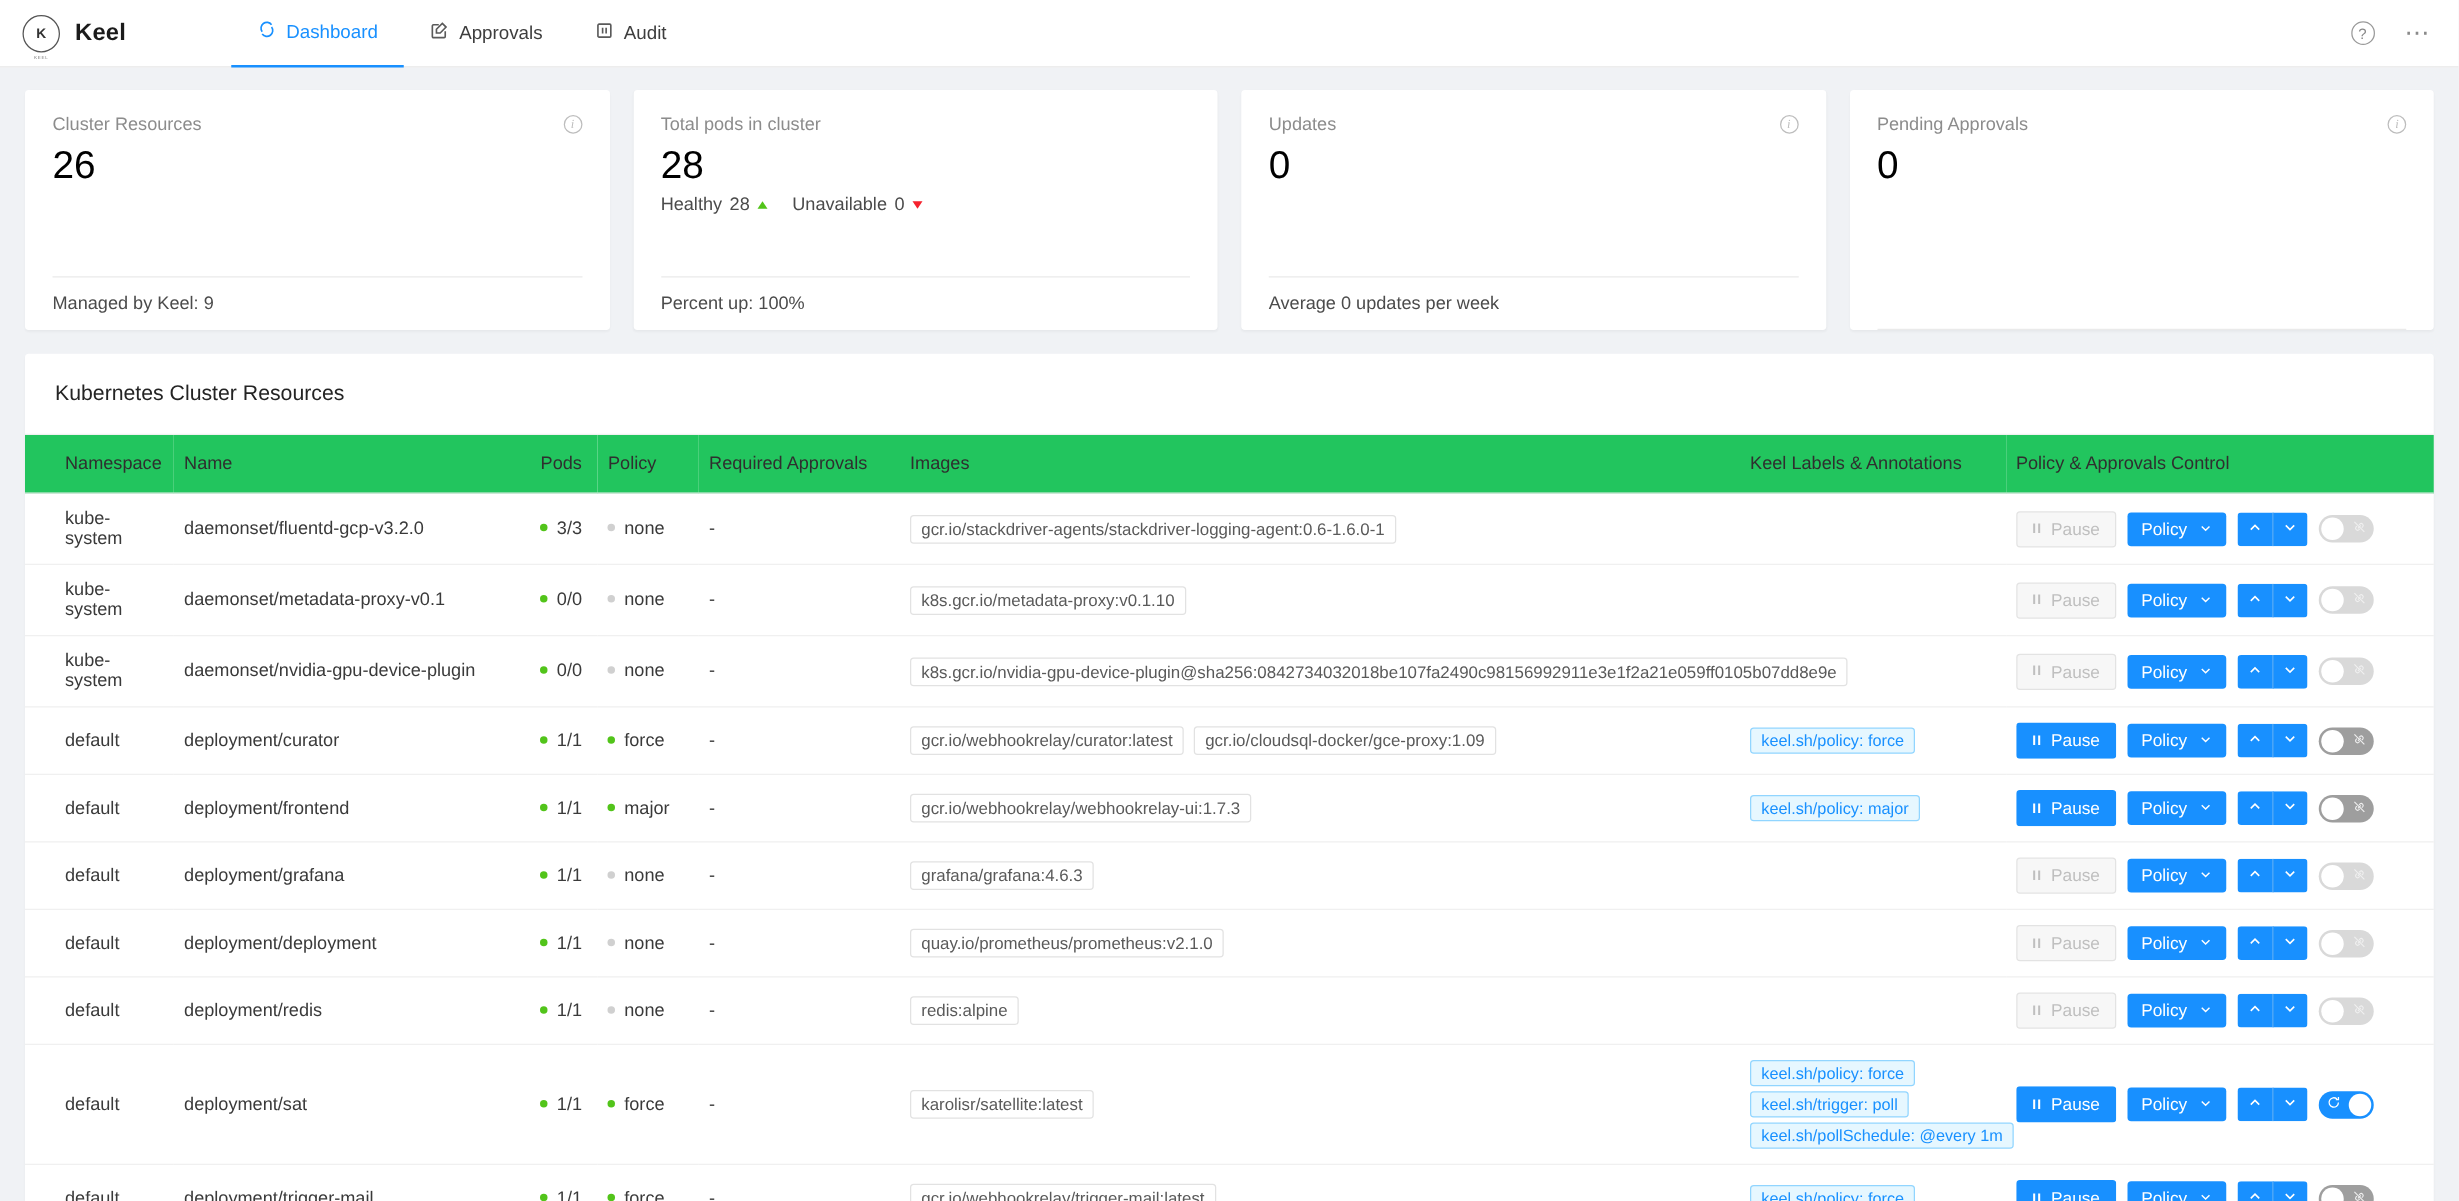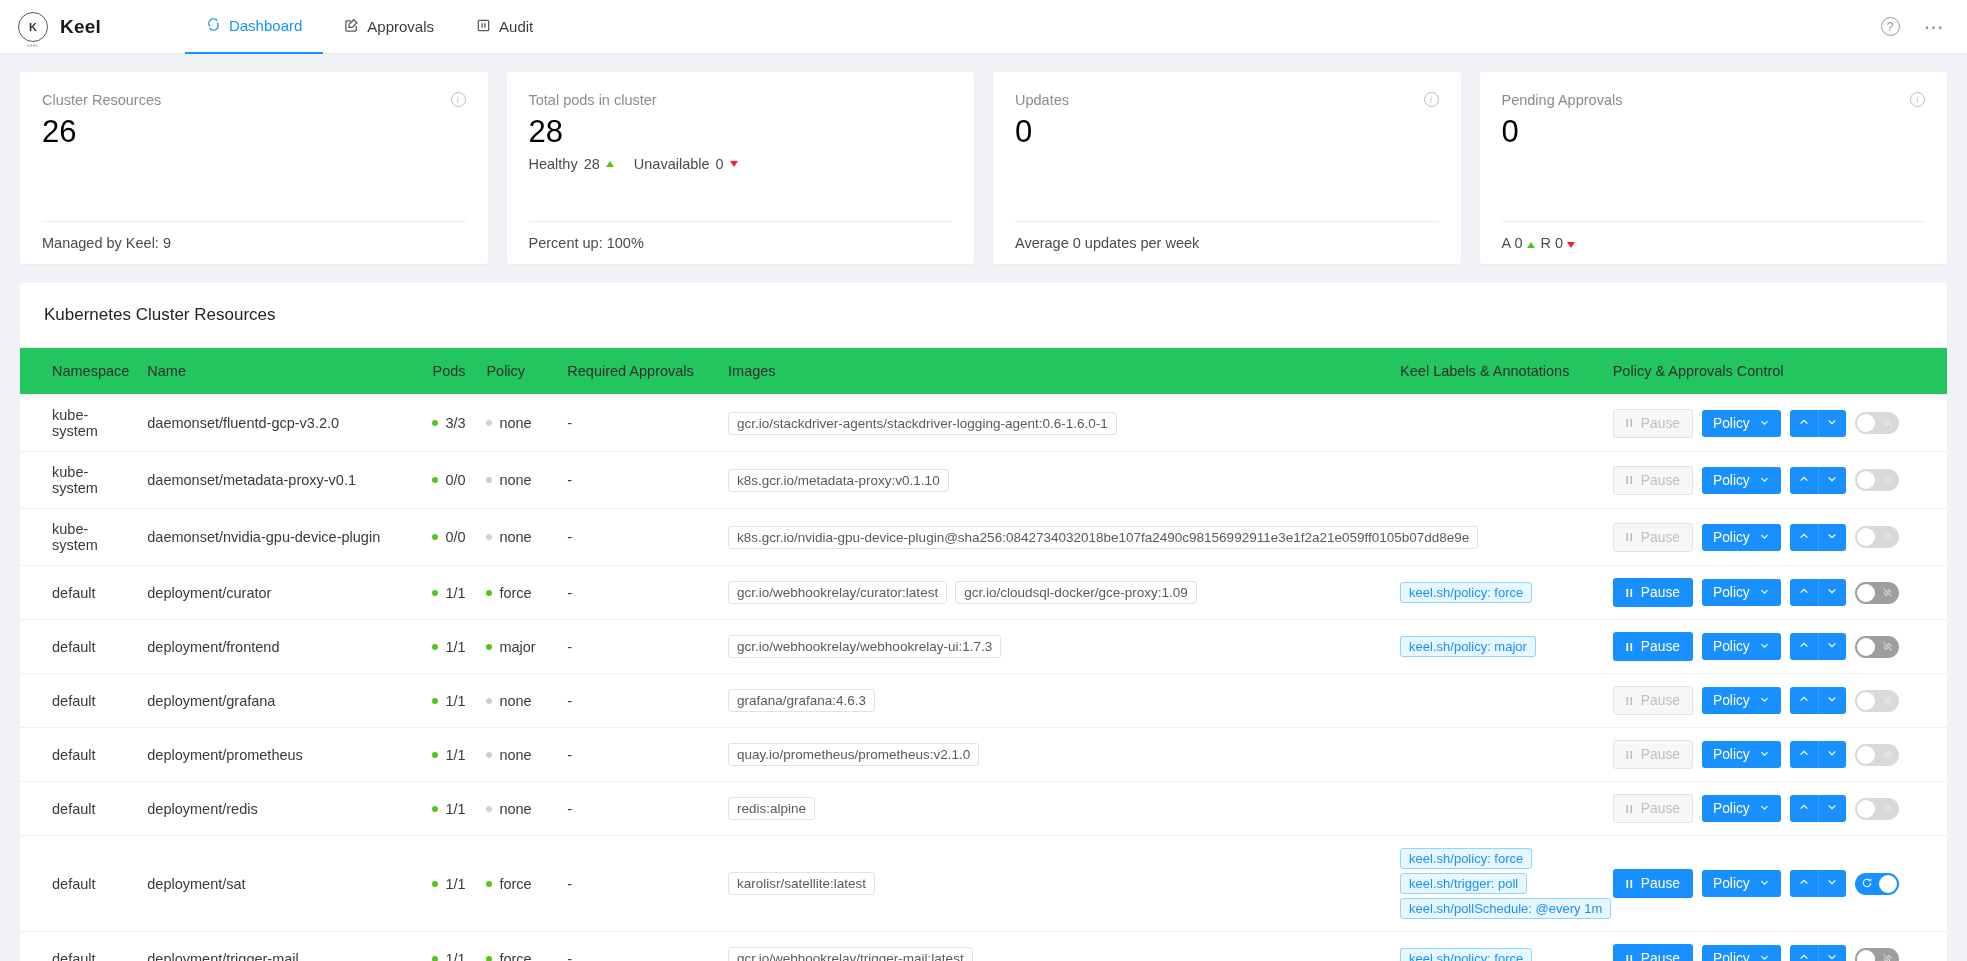--- a/index.html
+++ b/index.html
@@ -232,32 +232,20 @@
     <div class="card-foot">Average 0 updates per week</div>
   </div>
 
   <div class="card">
     <div class="card-head">
       <div class="card-title">Pending Approvals</div>
       <div class="card-info">i</div>
     </div>
     <div class="card-value">0</div>
     <div class="card-divider"></div>
-    <div class="card-foot">
-      <span class="grp">
-        <span>A</span>
-        <span>0</span>
-        <span class="tri-up"></span>
-      </span>
-      <span class="grp">
-        <span>R</span>
-        <span>0</span>
-        <span class="tri-down"></span>
-      </span>
-    </div>
   </div>
 </div>
 
 <div class="panel">
   <div class="panel-head">
     <div class="panel-title">Kubernetes Cluster Resources</div>
   </div>
 
   <table>
     <colgroup>
@@ -583,21 +571,21 @@
                     <path d="M10.8 8.9L12 7.7a2.3 2.3 0 0 0-3.2-3.2L7.6 5.7"></path>
                     <path d="M2.2 2.2l11.6 11.6"></path>
                   </svg></span>
           <span class="knob"></span>
         </div>
       </div>
     </td>
         </tr>
         <tr>
     <td>default</td>
-    <td>deployment/prometheus</td>
+    <td>deployment/deployment</td>
     <td><span class="dot green"></span>1/1</td>
     <td><span class="dot gray"></span>none</td>
     <td>-</td>
     <td>
             <div class="img-tags">
               <span class="img-tag">quay.io/prometheus/prometheus:v2.1.0</span>
             </div>
           </td>
     <td>
             <div class="lbl-tags"></div>

